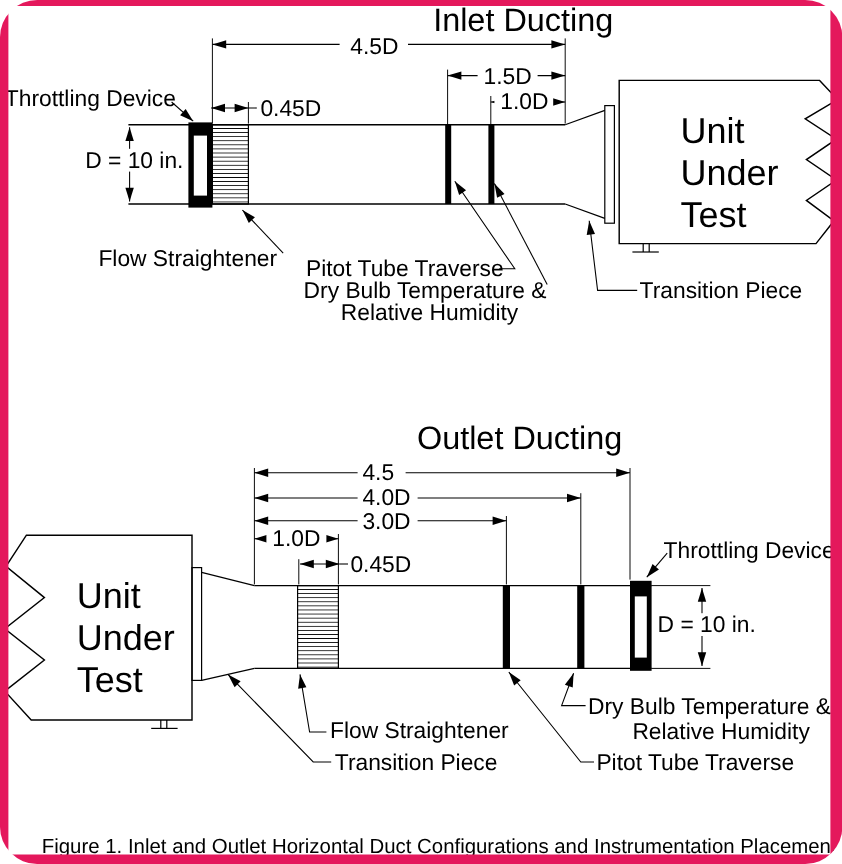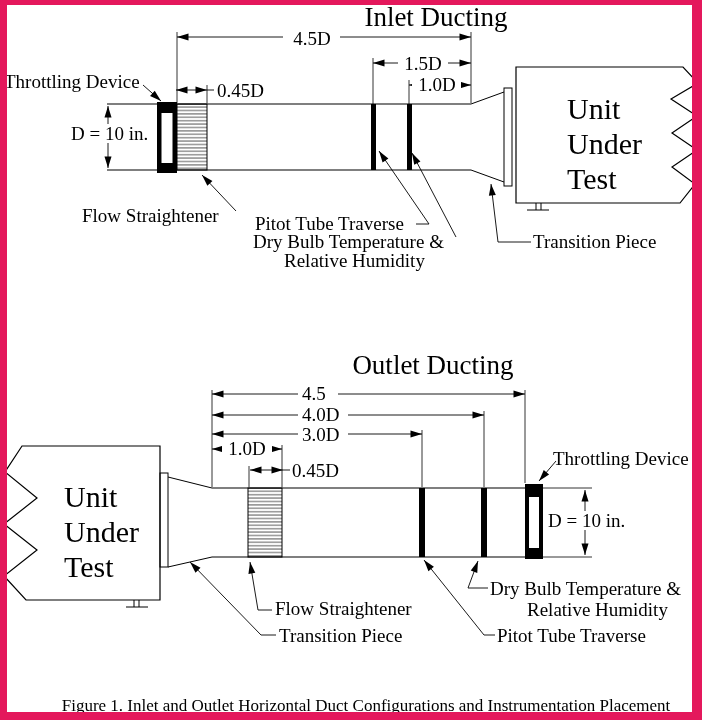--- a/index.html
+++ b/index.html
@@ -1,17 +1,17 @@
 <!DOCTYPE html>
 <html><head>
 <meta charset="utf-8">
 <style>
   html,body{margin:0;padding:0;background:#fff;}
   .page{position:relative;width:702px;height:720px;background:#ffffff;overflow:hidden;
-        font-family:Liberation Serif, serif;}
+        font-family:Liberation Sans, sans-serif;border-radius:31px;}
   .page svg{position:absolute;left:0;top:0;}
   .border-overlay{position:absolute;left:0;top:0;width:702px;height:720px;box-sizing:border-box;
         border-style:solid;border-color:#E4185C;border-width:5px 10px 8px 7px;pointer-events:none;}
   text{fill:#000;}
   .t-title{font-size:27px;}
   .t-label{font-size:19px;}
   .t-dim{font-size:19px;}
   .t-unit{font-size:30px;}
   .t-caption{font-size:17px;}
 </style>

